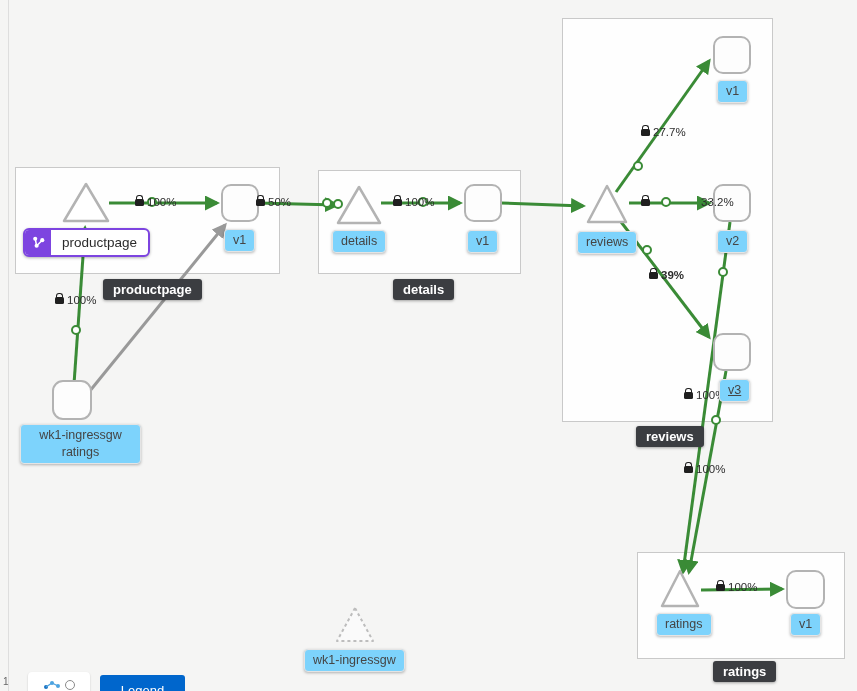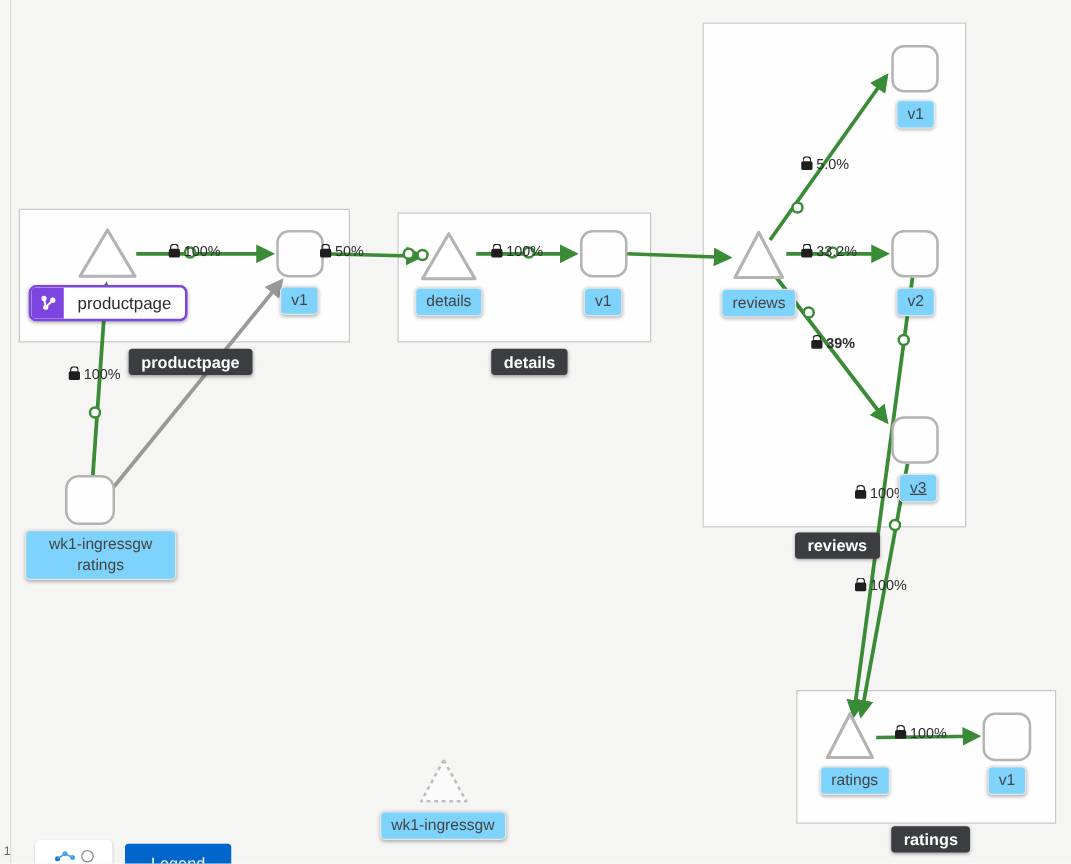--- a/index.html
+++ b/index.html
@@ -100,23 +100,23 @@
   <div class="edge-label" style="left:256px;top:196px;">
       <span class="lock"></span>
       <span>50%</span>
     </div>
   <div class="edge-label" style="left:393px;top:196px;">
       <span class="lock"></span>
       <span>100%</span>
     </div>
   <div class="edge-label" style="left:641px;top:126px;">
       <span class="lock"></span>
-      <span>5.0%</span>
+      <span>27.7%</span>
     </div>
-  <div class="edge-label" style="left:641px;top:196px;">
+  <div class="edge-label" style="left:641px;top:196px;gap:48px;">
       <span class="lock"></span>
       <span>33.2%</span>
     </div>
   <div class="edge-label" style="left:649px;top:269px;font-weight:bold;">
       <span class="lock"></span>
       <span>39%</span>
     </div>
   <div class="edge-label" style="left:684px;top:389px;">
       <span class="lock"></span>
       <span>100%</span>

